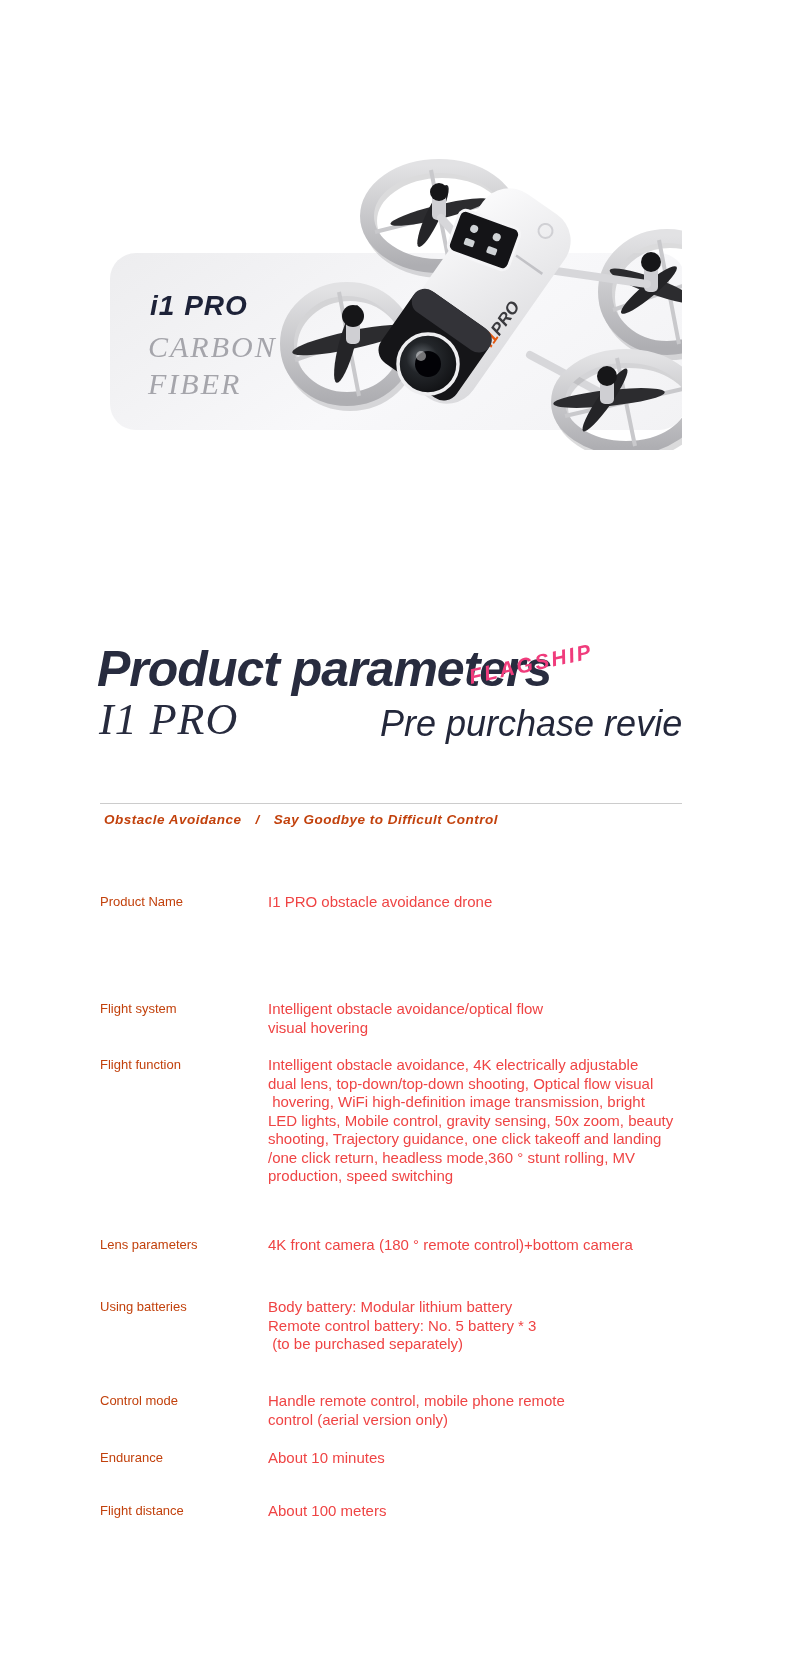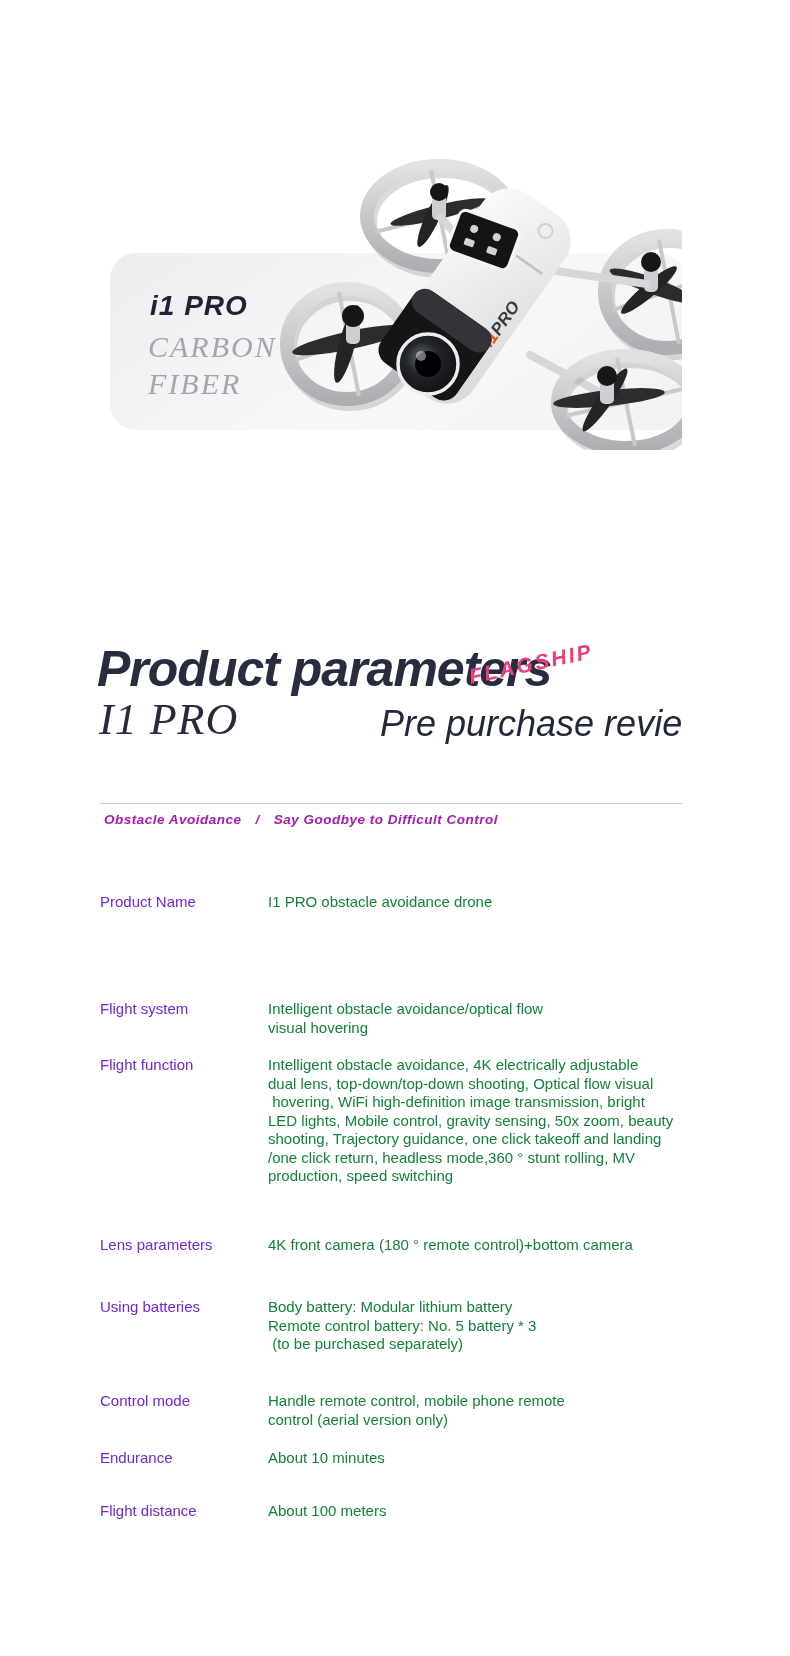--- a/index.html
+++ b/index.html
@@ -33,26 +33,26 @@
   .title-model{
     position:absolute;left:99px;top:694px;font-family:"Liberation Serif", serif;font-style:italic;
     font-size:44px;color:#272b3e;letter-spacing:1px;white-space:nowrap;
   }
   .title-tagline{
     position:absolute;left:380px;top:703px;font-size:36px;font-style:italic;color:#23273a;white-space:nowrap;
   }
   .divider{position:absolute;left:100px;top:803px;width:590px;height:1px;background:#cccccc;}
   .caption{
     position:absolute;left:104px;top:812px;display:flex;gap:14px;
-    font-size:13.5px;font-style:italic;font-weight:bold;color:#a21caf;letter-spacing:0.5px;
+    font-size:13.5px;font-style:italic;font-weight:bold;color:#c2410c;letter-spacing:0.5px;
   }
   
   .spec-row{position:absolute;left:100px;display:flex;align-items:flex-start;}
-  .spec-label{width:168px;font-size:15px;line-height:18.5px;color:#6d28d9;flex:0 0 168px;}
-  .spec-value{width:480px;font-size:15px;line-height:18.5px;color:#15803d;white-space:pre;}
+  .spec-label{width:168px;font-size:13px;line-height:18.5px;color:#c2410c;flex:0 0 168px;}
+  .spec-value{width:480px;font-size:15px;line-height:18.5px;color:#ef4444;white-space:pre;}
 </style>
 </head>
 <body>
 
 <div class="page">
 
   <div class="hero-card"></div>
 
   <div class="hero-model">i1 PRO</div>
 

